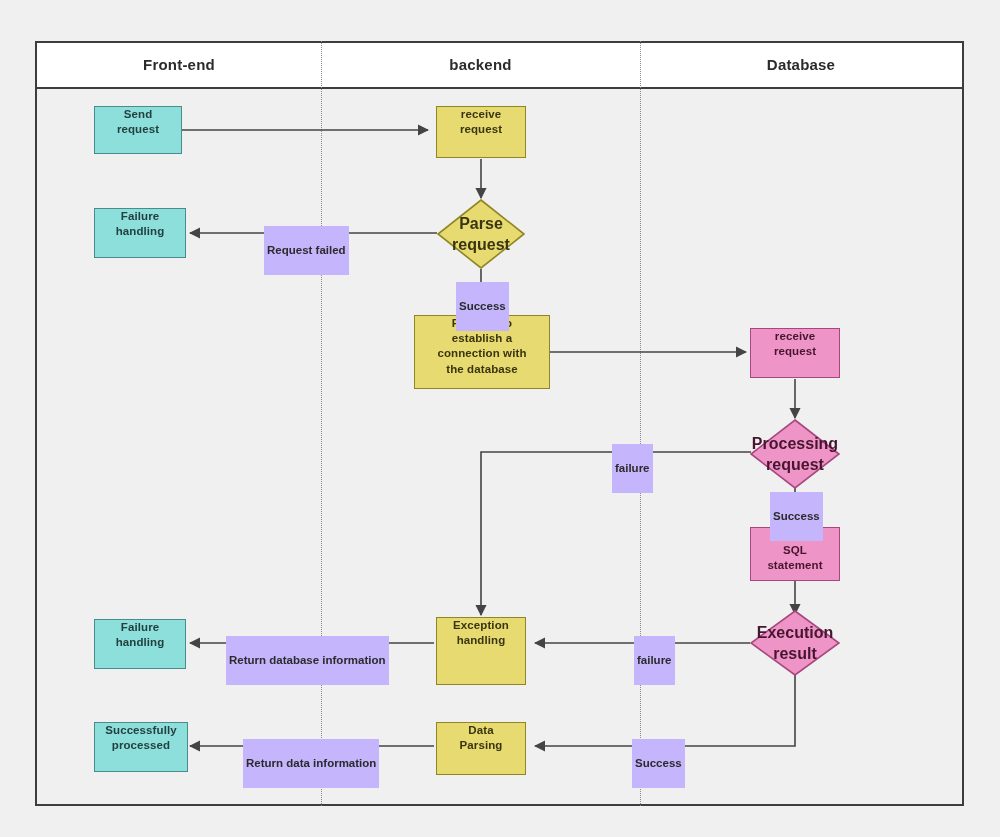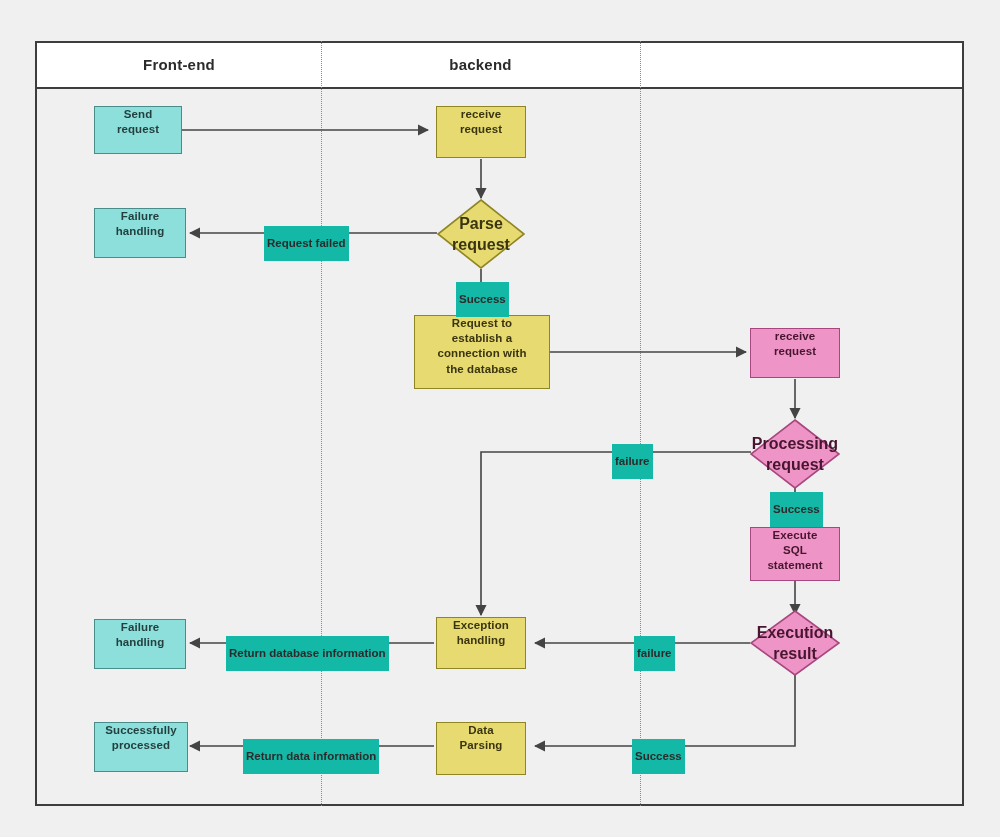--- a/index.html
+++ b/index.html
@@ -44,23 +44,23 @@
   .diamond-label{
     position:absolute;left:0;top:0;width:100%;height:100%;
     display:flex;align-items:center;justify-content:center;
     text-align:center;font-size:16px;font-weight:bold;line-height:1.32;
     pointer-events:none;
   }
   .diamond-label.yellow{color:#3a3510;}
   .diamond-label.pink{color:#47152f;}
   
   .edge-label{
-    position:absolute;background:#14b8a6;
+    position:absolute;background:#c4b5fd;
     font-size:11.5px;font-weight:bold;color:#2b2b2b;
-    padding:11px 3px;white-space:nowrap;line-height:1.15;
+    padding:18px 3px;white-space:nowrap;line-height:1.15;
   }
   .watermark{
     position:absolute;right:42px;bottom:38px;
     font-family:"Liberation Serif", serif;
     font-size:31px;color:#c3c3c3;letter-spacing:0.5px;font-weight:normal;
   }
   svg.edges{position:absolute;left:0;top:0;width:1000px;height:837px;pointer-events:none;}
 </style>
 </head>
 <body>
@@ -68,20 +68,21 @@
 <div id="canvas">
 
   <div class="frame"></div>
   <div class="header-band"></div>
 
   <div class="divider" style="left:321px;"></div>
   <div class="divider" style="left:640px;"></div>
 
   <div class="lane-title" style="left:37px;width:284px;">Front-end</div>
   <div class="lane-title" style="left:321px;width:319px;">backend</div>
+  <div class="lane-title" style="left:640px;width:322px;">Database</div>
 
   <svg class="edges" viewBox="0 0 1000 837">
     <defs>
       <marker id="arrow" viewBox="0 0 10 10" refX="9" refY="5" markerWidth="7" markerHeight="7" orient="auto-start-reverse">
         <path d="M 0 0 L 10 5 L 0 10 z" fill="#444444"></path>
       </marker>
     </defs>
     <g stroke="#444444" stroke-width="1.6" fill="none" marker-end="url(#arrow)">
 
       <path d="M 182 130 L 428 130"></path>
@@ -150,21 +151,21 @@
     <span>Execute<br>SQL<br>statement</span>
   </div>
 
   <div class="diamond-wrap" style="left:750px;top:610px;width:90px;height:66px;">
     <svg width="90" height="66" viewBox="0 0 90 66">
       <polygon points="45,1 89,33 45,65 1,33" fill="#ef94c6" stroke="#a8477f" stroke-width="1.6"></polygon>
     </svg>
     <div class="diamond-label pink">Execution<br>result</div>
   </div>
 
-  <div class="node rect yellow" style="left:436px;top:617px;width:90px;height:52px;">
+  <div class="node rect yellow" style="left:436px;top:617px;width:90px;height:68px;">
     <span>Exception<br>handling</span>
   </div>
 
   <div class="node rect teal" style="left:94px;top:619px;width:92px;height:50px;">
     <span>Failure<br>handling</span>
   </div>
 
   <div class="node rect yellow" style="left:436px;top:722px;width:90px;height:53px;">
     <span>Data<br>Parsing</span>
   </div>

